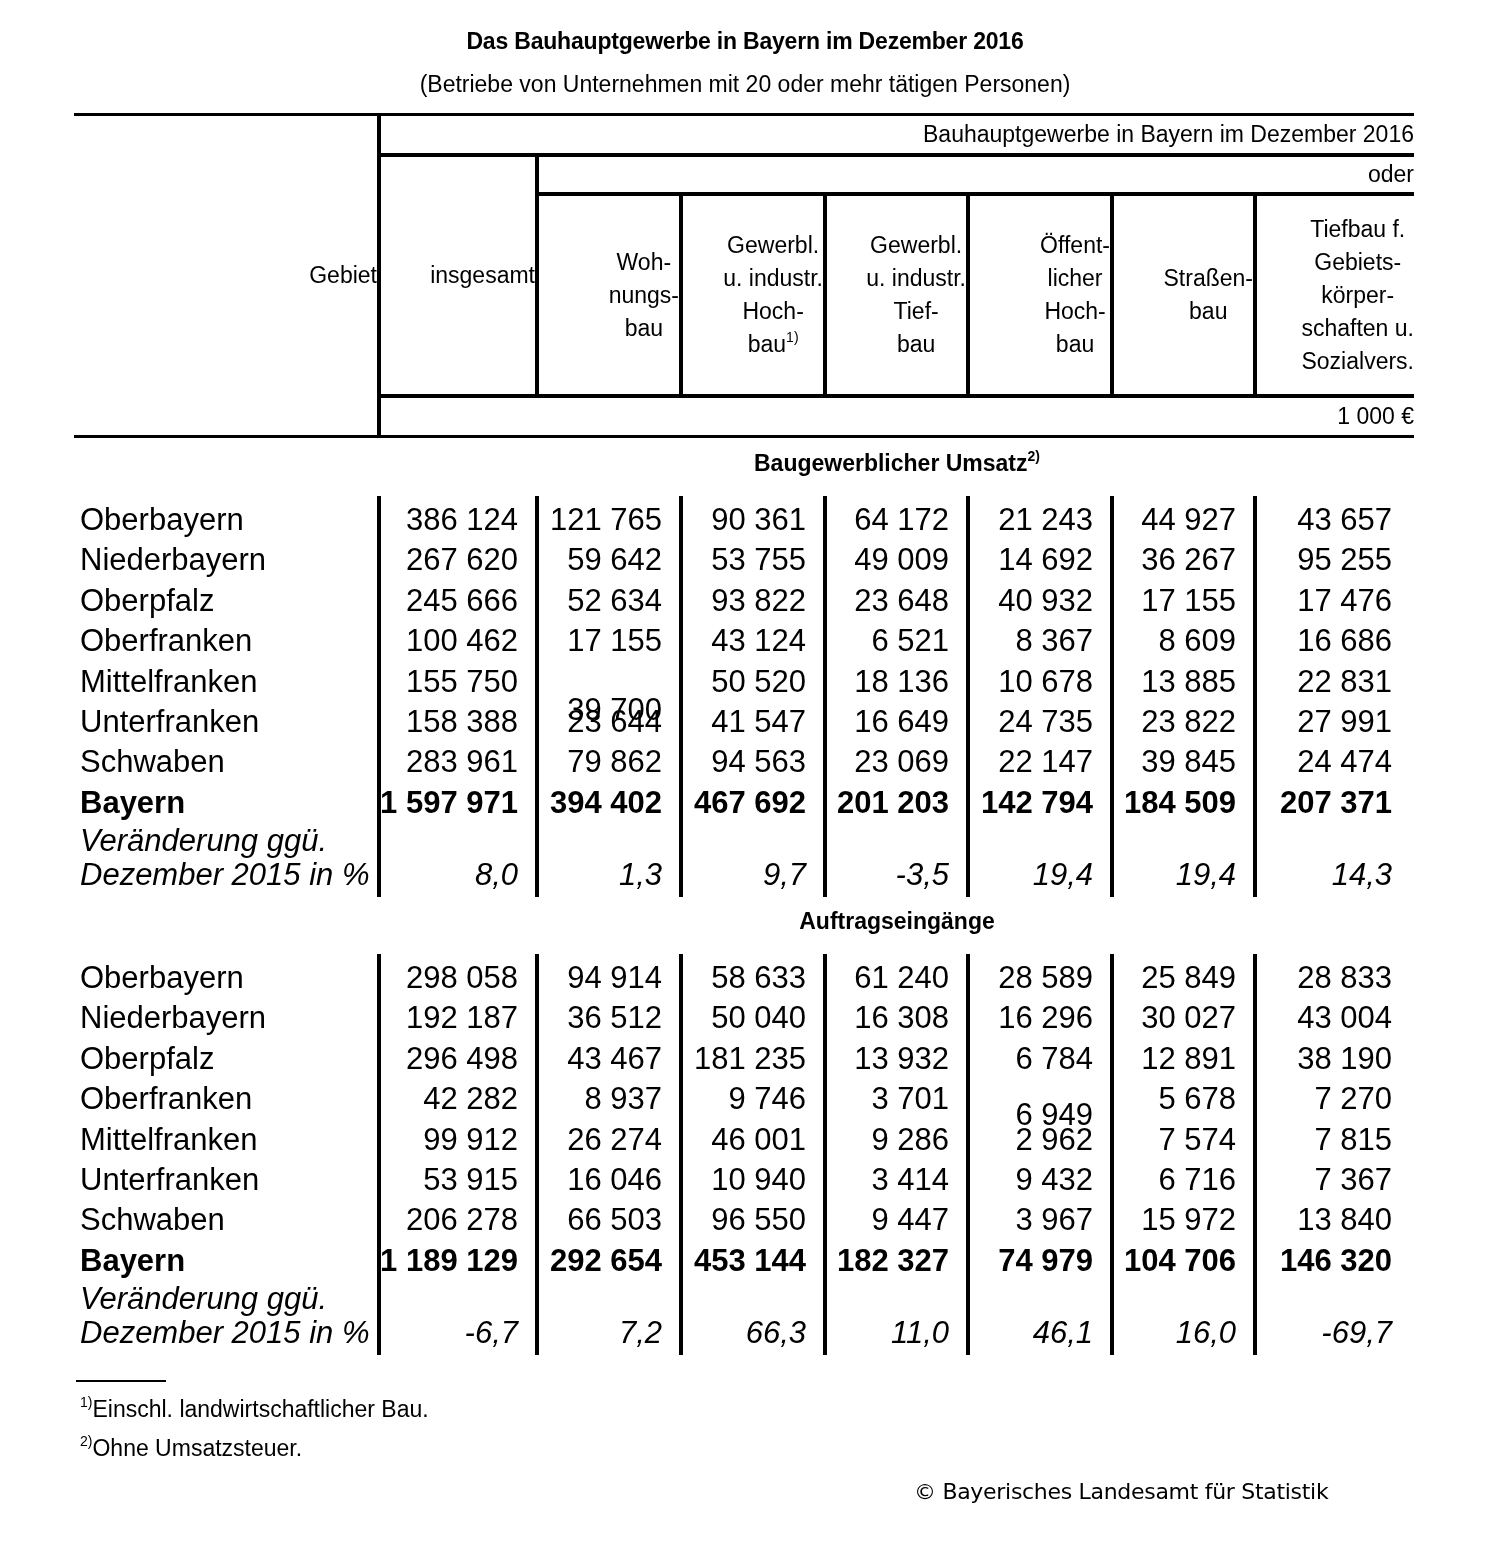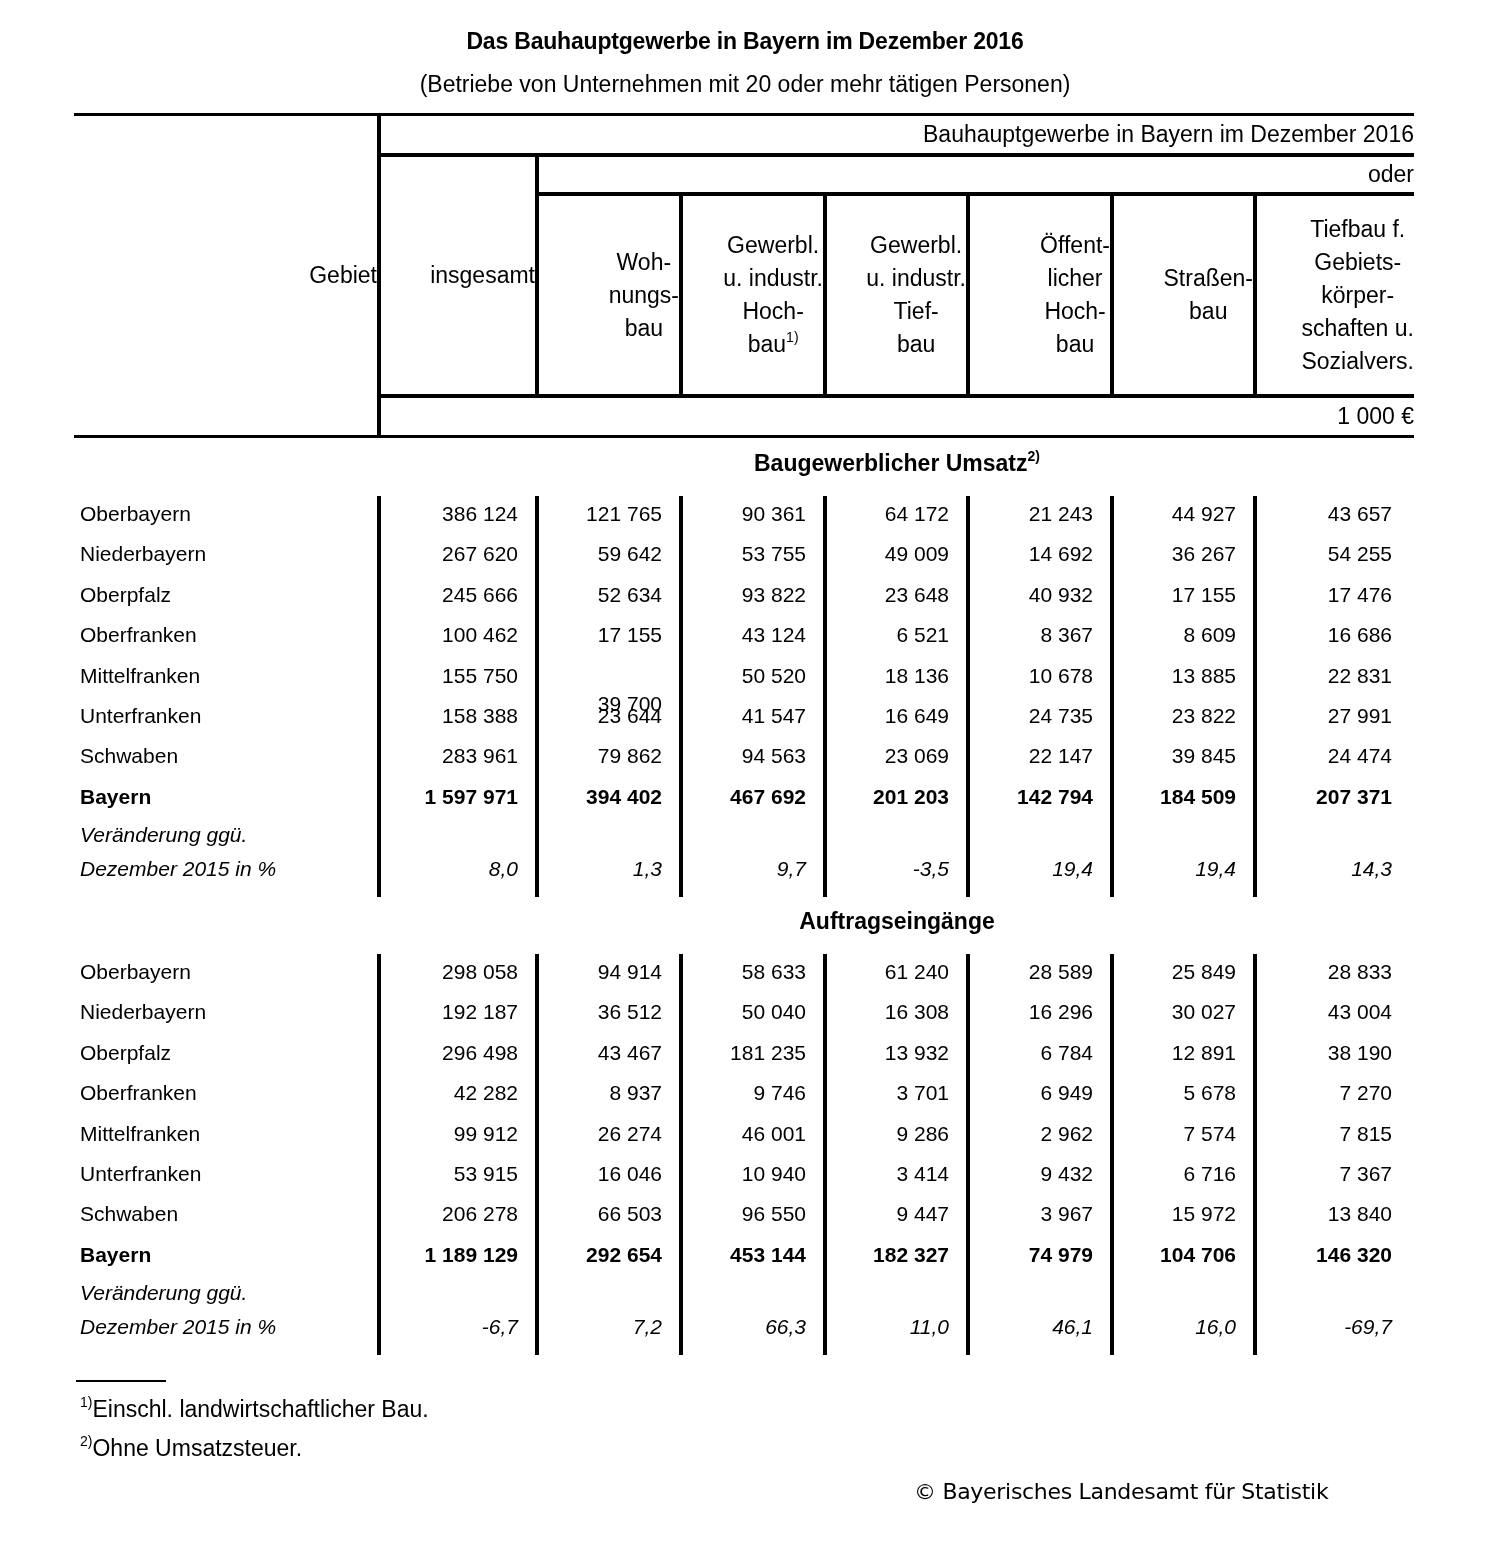--- a/index.html
+++ b/index.html
@@ -9,21 +9,21 @@
   .title { left: 0; width: 1490px; top: 28px; text-align: center; font-weight: bold; font-size: 23px; letter-spacing: -0.2px; }
   .subtitle { left: 0; width: 1490px; top: 71px; text-align: center; font-size: 23px; }
   .hline { position: absolute; background: #000; }
   .vline { position: absolute; background: #000; width: 4px; }
   .hdr { position: absolute; font-size: 23px; text-align: center; line-height: 33px;
          display: flex; align-items: center; justify-content: flex-end; }
   .hdr span { display: block; }
   sup { font-size: 14px; vertical-align: 10px; line-height: 0; }
   .section-title { position: absolute; left: 380px; width: 1034px; text-align: center;
                    font-weight: bold; font-size: 23px; }
-  .row { position: absolute; left: 0; width: 1510px; height: 40px; font-size: 21px; }
+  .row { position: absolute; left: 0; width: 1510px; height: 40px; font-size: 31px; }
   .row .label { position: absolute; left: 80px; top: 0; white-space: nowrap; }
   .row .cell { position: absolute; top: 0; text-align: right; white-space: nowrap; }
   .bold { font-weight: bold; }
   .ital { font-style: italic; }
   .foot { position: absolute; left: 80px; font-size: 23px; }
   .foot sup { font-size: 14px; vertical-align: 10px; }
   .copyright { position: absolute; left: 914px; top: 1479px; font-size: 22px; font-family: "DejaVu Sans", sans-serif; letter-spacing: -0.3px; }
 </style>
 </head>
 <body>
@@ -130,21 +130,21 @@
       <div class="cell" style="left: 1256px; width: 136px;">43 657</div>
     </div>
     <div class="row " style="top: 542.4px;">
       <div class="label">Niederbayern</div>
       <div class="cell" style="left: 380px; width: 138px;">267 620</div>
       <div class="cell" style="left: 538px; width: 124px;">59 642</div>
       <div class="cell" style="left: 682px; width: 124px;">53 755</div>
       <div class="cell" style="left: 826px; width: 123px;">49 009</div>
       <div class="cell" style="left: 969px; width: 124px;">14 692</div>
       <div class="cell" style="left: 1113px; width: 123px;">36 267</div>
-      <div class="cell" style="left: 1256px; width: 136px;">54 255</div>
+      <div class="cell" style="left: 1256px; width: 136px;">95 255</div>
     </div>
     <div class="row " style="top: 582.8px;">
       <div class="label">Oberpfalz</div>
       <div class="cell" style="left: 380px; width: 138px;">245 666</div>
       <div class="cell" style="left: 538px; width: 124px;">52 634</div>
       <div class="cell" style="left: 682px; width: 124px;">93 822</div>
       <div class="cell" style="left: 826px; width: 123px;">23 648</div>
       <div class="cell" style="left: 969px; width: 124px;">40 932</div>
       <div class="cell" style="left: 1113px; width: 123px;">17 155</div>
       <div class="cell" style="left: 1256px; width: 136px;">17 476</div>
@@ -249,21 +249,21 @@
       <div class="cell" style="left: 969px; width: 124px;">6 784</div>
       <div class="cell" style="left: 1113px; width: 123px;">12 891</div>
       <div class="cell" style="left: 1256px; width: 136px;">38 190</div>
     </div>
     <div class="row " style="top: 1081.2px;">
       <div class="label">Oberfranken</div>
       <div class="cell" style="left: 380px; width: 138px;">42 282</div>
       <div class="cell" style="left: 538px; width: 124px;">8 937</div>
       <div class="cell" style="left: 682px; width: 124px;">9 746</div>
       <div class="cell" style="left: 826px; width: 123px;">3 701</div>
-      <div class="cell" style="left: 969px; width: 124px;">6 949</div>
+      <div class="cell" style="left: 969px; width: 124px; margin-top: 16px;">6 949</div>
       <div class="cell" style="left: 1113px; width: 123px;">5 678</div>
       <div class="cell" style="left: 1256px; width: 136px;">7 270</div>
     </div>
     <div class="row " style="top: 1121.6px;">
       <div class="label">Mittelfranken</div>
       <div class="cell" style="left: 380px; width: 138px;">99 912</div>
       <div class="cell" style="left: 538px; width: 124px;">26 274</div>
       <div class="cell" style="left: 682px; width: 124px;">46 001</div>
       <div class="cell" style="left: 826px; width: 123px;">9 286</div>
       <div class="cell" style="left: 969px; width: 124px;">2 962</div>

